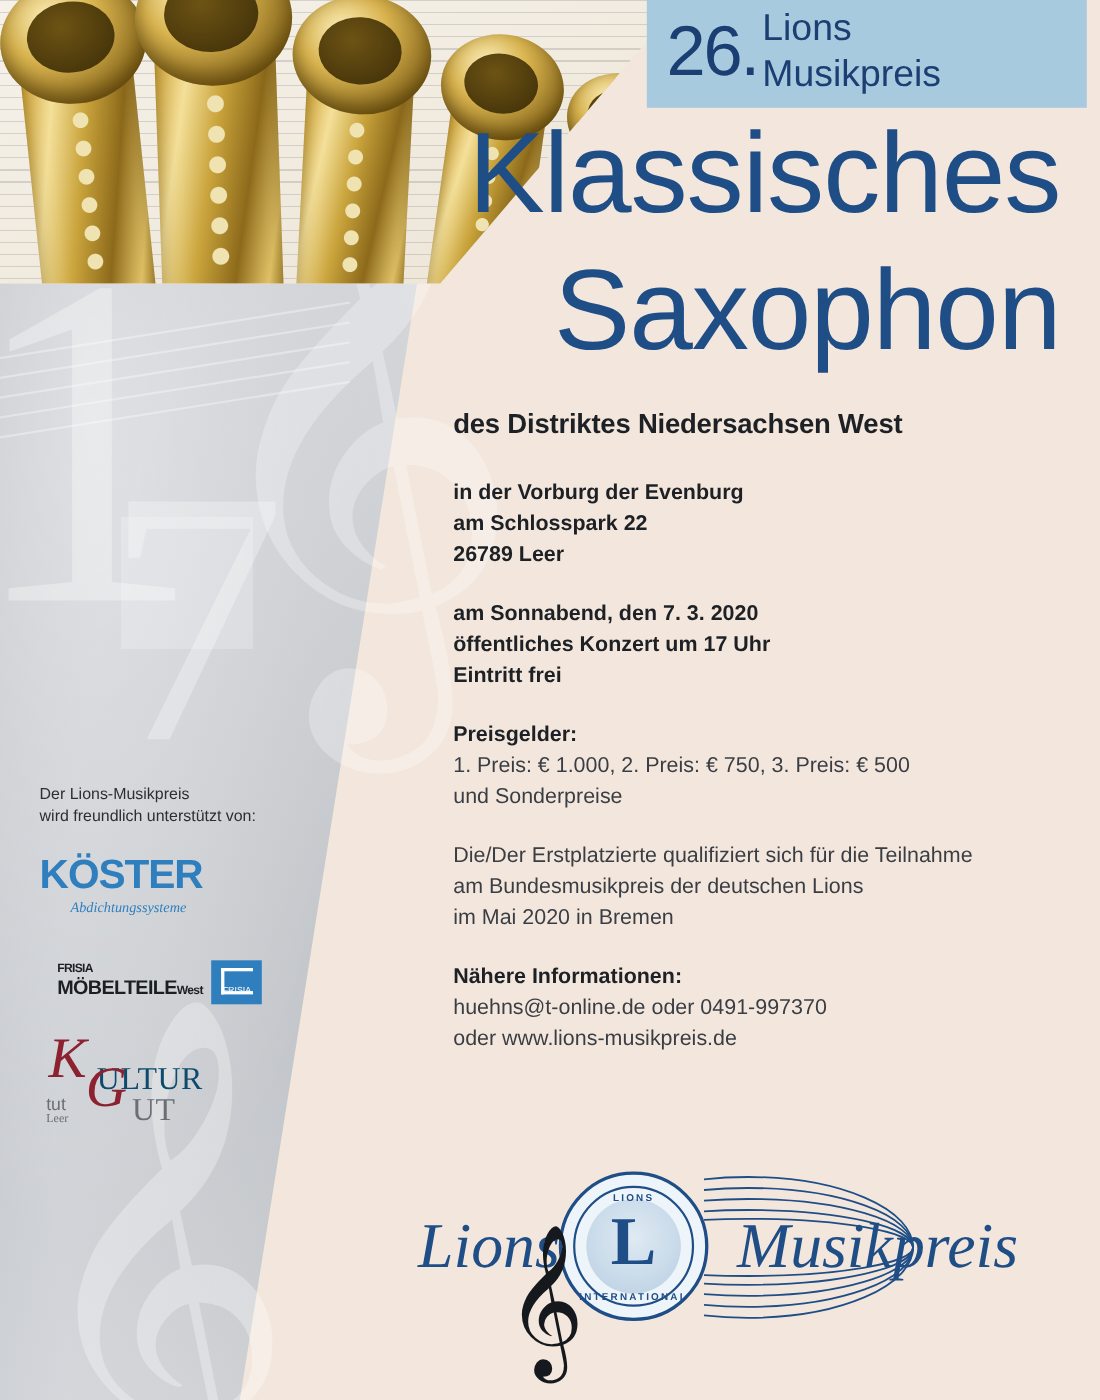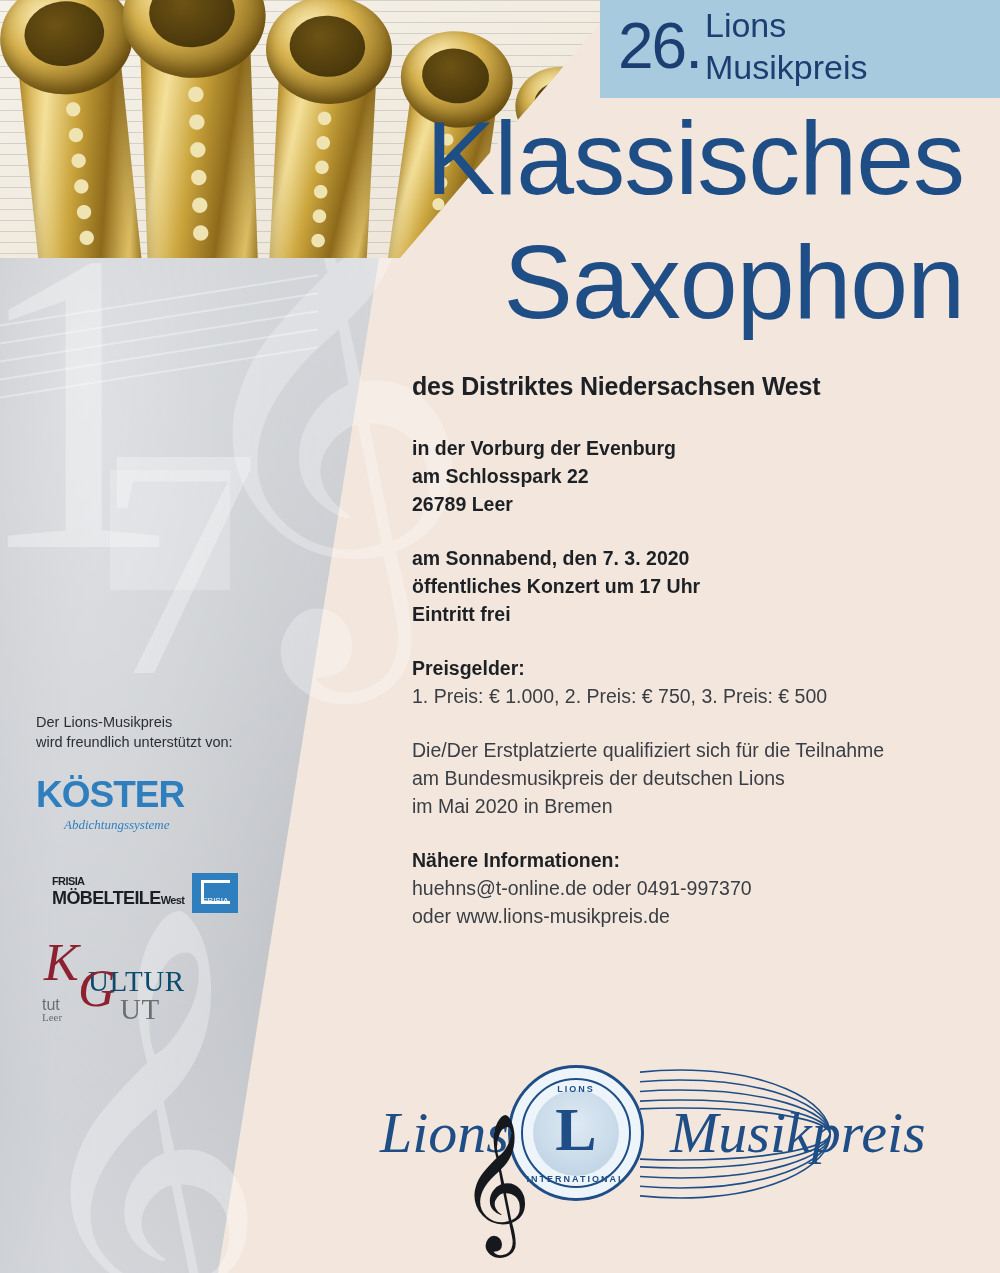--- a/index.html
+++ b/index.html
@@ -126,21 +126,21 @@
   }
   .sax.s1 { left: 40px;  transform: rotate(-6deg) scale(.95); }
   .sax.s2 { left: 150px; transform: rotate(-2deg) scale(1.02); }
   .sax.s3 { left: 262px; transform: rotate(3deg) scale(.9); }
   .sax.s4 { left: 372px; transform: rotate(8deg) scale(.8); }
   .sax.s5 { left: 470px; transform: rotate(12deg) scale(.7); }
 
   
   .banner {
     position: absolute;
-    right: 0; top: 0;
+    right: 12px; top: 0;
     width: 400px; height: 98px;
     background: #a8cade;
   }
   .banner-inner {
     position: absolute;
     left: 18px; top: 0;
     display: flex;
     align-items: flex-start;
   }
   .banner-num {
@@ -454,20 +454,21 @@
 
     <div class="block">
       <span class="line b">am Sonnabend, den 7. 3. 2020</span>
       <span class="line b">öffentliches Konzert um 17 Uhr</span>
       <span class="line b">Eintritt frei</span>
     </div>
 
     <div class="block">
       <span class="line lead">Preisgelder:</span>
       <span class="line muted">1. Preis: € 1.000, 2. Preis: € 750, 3. Preis: € 500</span>
+      <span class="line muted">und Sonderpreise</span>
     </div>
 
     <div class="block">
       <span class="line muted">Die/Der Erstplatzierte qualifiziert sich für die Teilnahme</span>
       <span class="line muted">am Bundesmusikpreis der deutschen Lions</span>
       <span class="line muted">im Mai 2020 in Bremen</span>
     </div>
 
     <div class="block">
       <span class="line lead">Nähere Informationen:</span>

